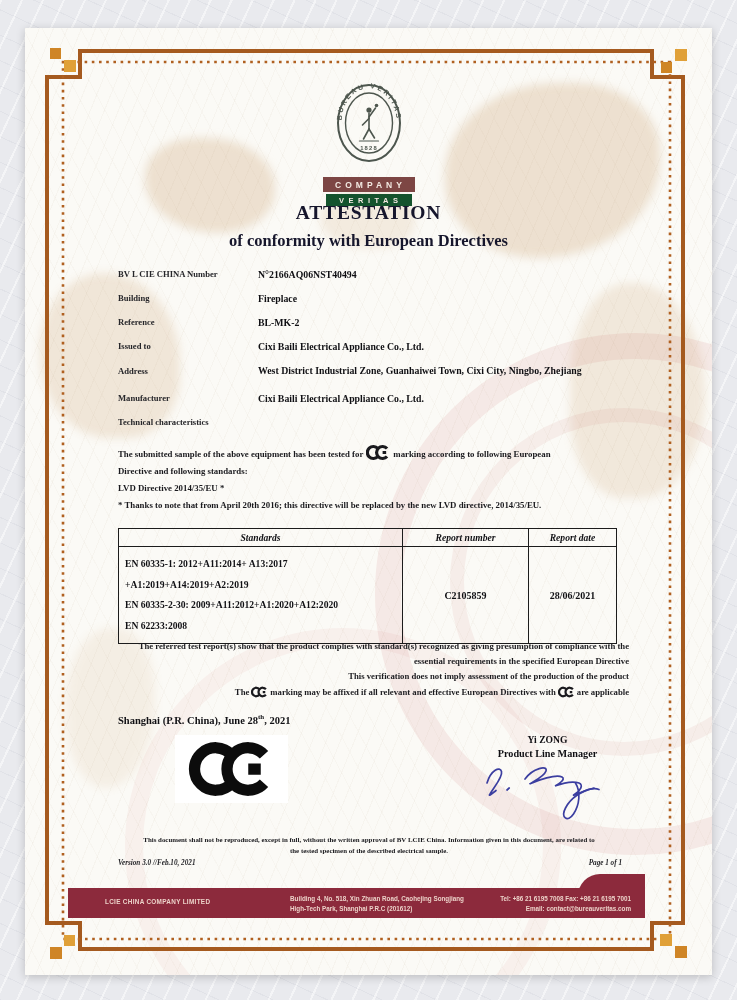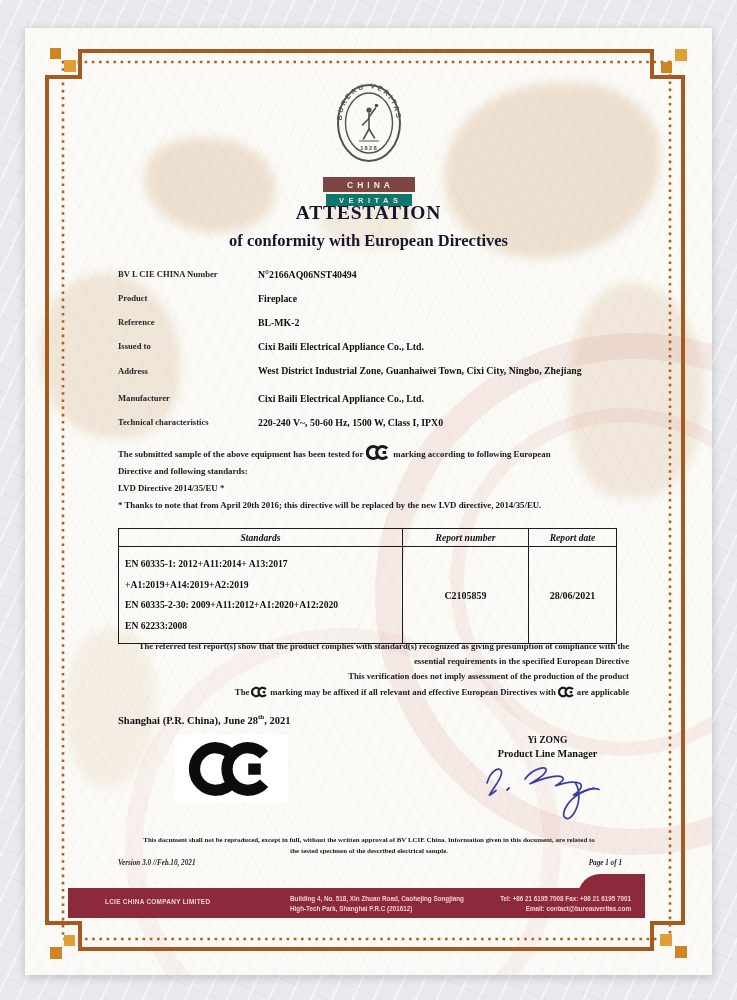--- a/index.html
+++ b/index.html
@@ -27,21 +27,21 @@
   }
   .blob{position:absolute;background:rgba(206,166,120,0.30);filter:blur(5px);}
   .ring{position:absolute;border-radius:50%;}
   
   svg.frame{position:absolute;left:0;top:0;}
   
   .logo-block{position:absolute;left:0;right:0;top:52px;display:flex;flex-direction:column;align-items:center;}
   .brand-box{display:flex;align-items:center;justify-content:center;
     font-family:"Liberation Sans",sans-serif;font-weight:bold;color:#f3e9e2;}
   .bureau-box{width:92px;height:15px;background:#7d4644;font-size:8.5px;letter-spacing:4px;margin-top:5px;text-indent:4px;}
-  .veritas-box{width:86px;height:12px;background:#0f766e;font-size:7.5px;letter-spacing:4.5px;margin-top:2px;text-indent:4.5px;}
+  .veritas-box{width:86px;height:12px;background:#14532d;font-size:7.5px;letter-spacing:4.5px;margin-top:2px;text-indent:4.5px;}
   
   .title1{position:absolute;left:0;right:0;top:174px;text-align:center;
     font-size:19.5px;font-weight:bold;color:#16162c;letter-spacing:0.8px;}
   .title2{position:absolute;left:0;right:0;top:203px;text-align:center;
     font-size:16.5px;font-weight:bold;color:#16162c;}
   
   .fields{position:absolute;left:93px;top:239px;width:507px;}
   .field-row{display:flex;margin-bottom:8.5px;}
   .field-label{width:140px;flex:0 0 140px;font-size:8.6px;font-weight:bold;color:#26262a;line-height:13px;padding-top:1px;}
   .field-value{flex:1;font-size:9.8px;font-weight:bold;color:#101014;line-height:15.5px;}
@@ -131,37 +131,37 @@
           <path d="M39 37 L45.5 28"></path>
           <path d="M39 38.5 L32.5 45"></path>
           <path d="M39 49 L33.5 59"></path>
           <path d="M39 49 L44.5 58"></path>
           <circle cx="46.5" cy="25.5" r="1.8" fill="#4d564e" stroke="none"></circle>
           <path d="M29.5 61 H48.5" stroke-width="1.2"></path>
         </g>
         <text x="39" y="69.5" text-anchor="middle" font-family="Liberation Sans, sans-serif" font-size="5.8" font-weight="bold" fill="#4d564e" letter-spacing="1.2">1828</text>
       </svg>
       <div class="brand-box bureau-box">
-        <span>CHINA</span>
+        <span>COMPANY</span>
       </div>
       <div class="brand-box veritas-box">
         <span>VERITAS</span>
       </div>
     </div>
 
     <div class="title1">ATTESTATION</div>
     <div class="title2">of conformity with European Directives</div>
 
     <div class="fields">
       <div class="field-row">
         <div class="field-label">BV L CIE CHINA Number</div>
         <div class="field-value">N°2166AQ06NST40494</div>
       </div>
       <div class="field-row">
-        <div class="field-label">Product</div>
+        <div class="field-label">Building</div>
         <div class="field-value">Fireplace</div>
       </div>
       <div class="field-row">
         <div class="field-label">Reference</div>
         <div class="field-value">BL-MK-2</div>
       </div>
       <div class="field-row">
         <div class="field-label">Issued to</div>
         <div class="field-value">Cixi Baili Electrical Appliance Co., Ltd.</div>
       </div>
@@ -169,21 +169,20 @@
         <div class="field-label">Address</div>
         <div class="field-value" style="max-width:360px;">West District Industrial Zone, Guanhaiwei Town, Cixi City, Ningbo, Zhejiang</div>
       </div>
       <div class="row-gap"></div>
       <div class="field-row">
         <div class="field-label">Manufacturer</div>
         <div class="field-value">Cixi Baili Electrical Appliance Co., Ltd.</div>
       </div>
       <div class="field-row">
         <div class="field-label">Technical characteristics</div>
-        <div class="field-value">220-240 V~, 50-60 Hz, 1500 W, Class I, IPX0</div>
       </div>
     </div>
 
     <div class="intro">
       <div>
         <span>The submitted sample of the above equipment has been tested for</span><svg class="ce-inline" width="24" height="17" viewBox="0 0 64 48">
             <path d="M31.6 12.6 A17 17 0 1 0 31.6 35.4" fill="none" stroke="#1a1a1e" stroke-width="9"></path>
             <path d="M57.6 12.6 A17 17 0 1 0 57.6 35.4 M45 24 H55" fill="none" stroke="#1a1a1e" stroke-width="9"></path>
           </svg><span>marking according to following European</span>
       </div>

